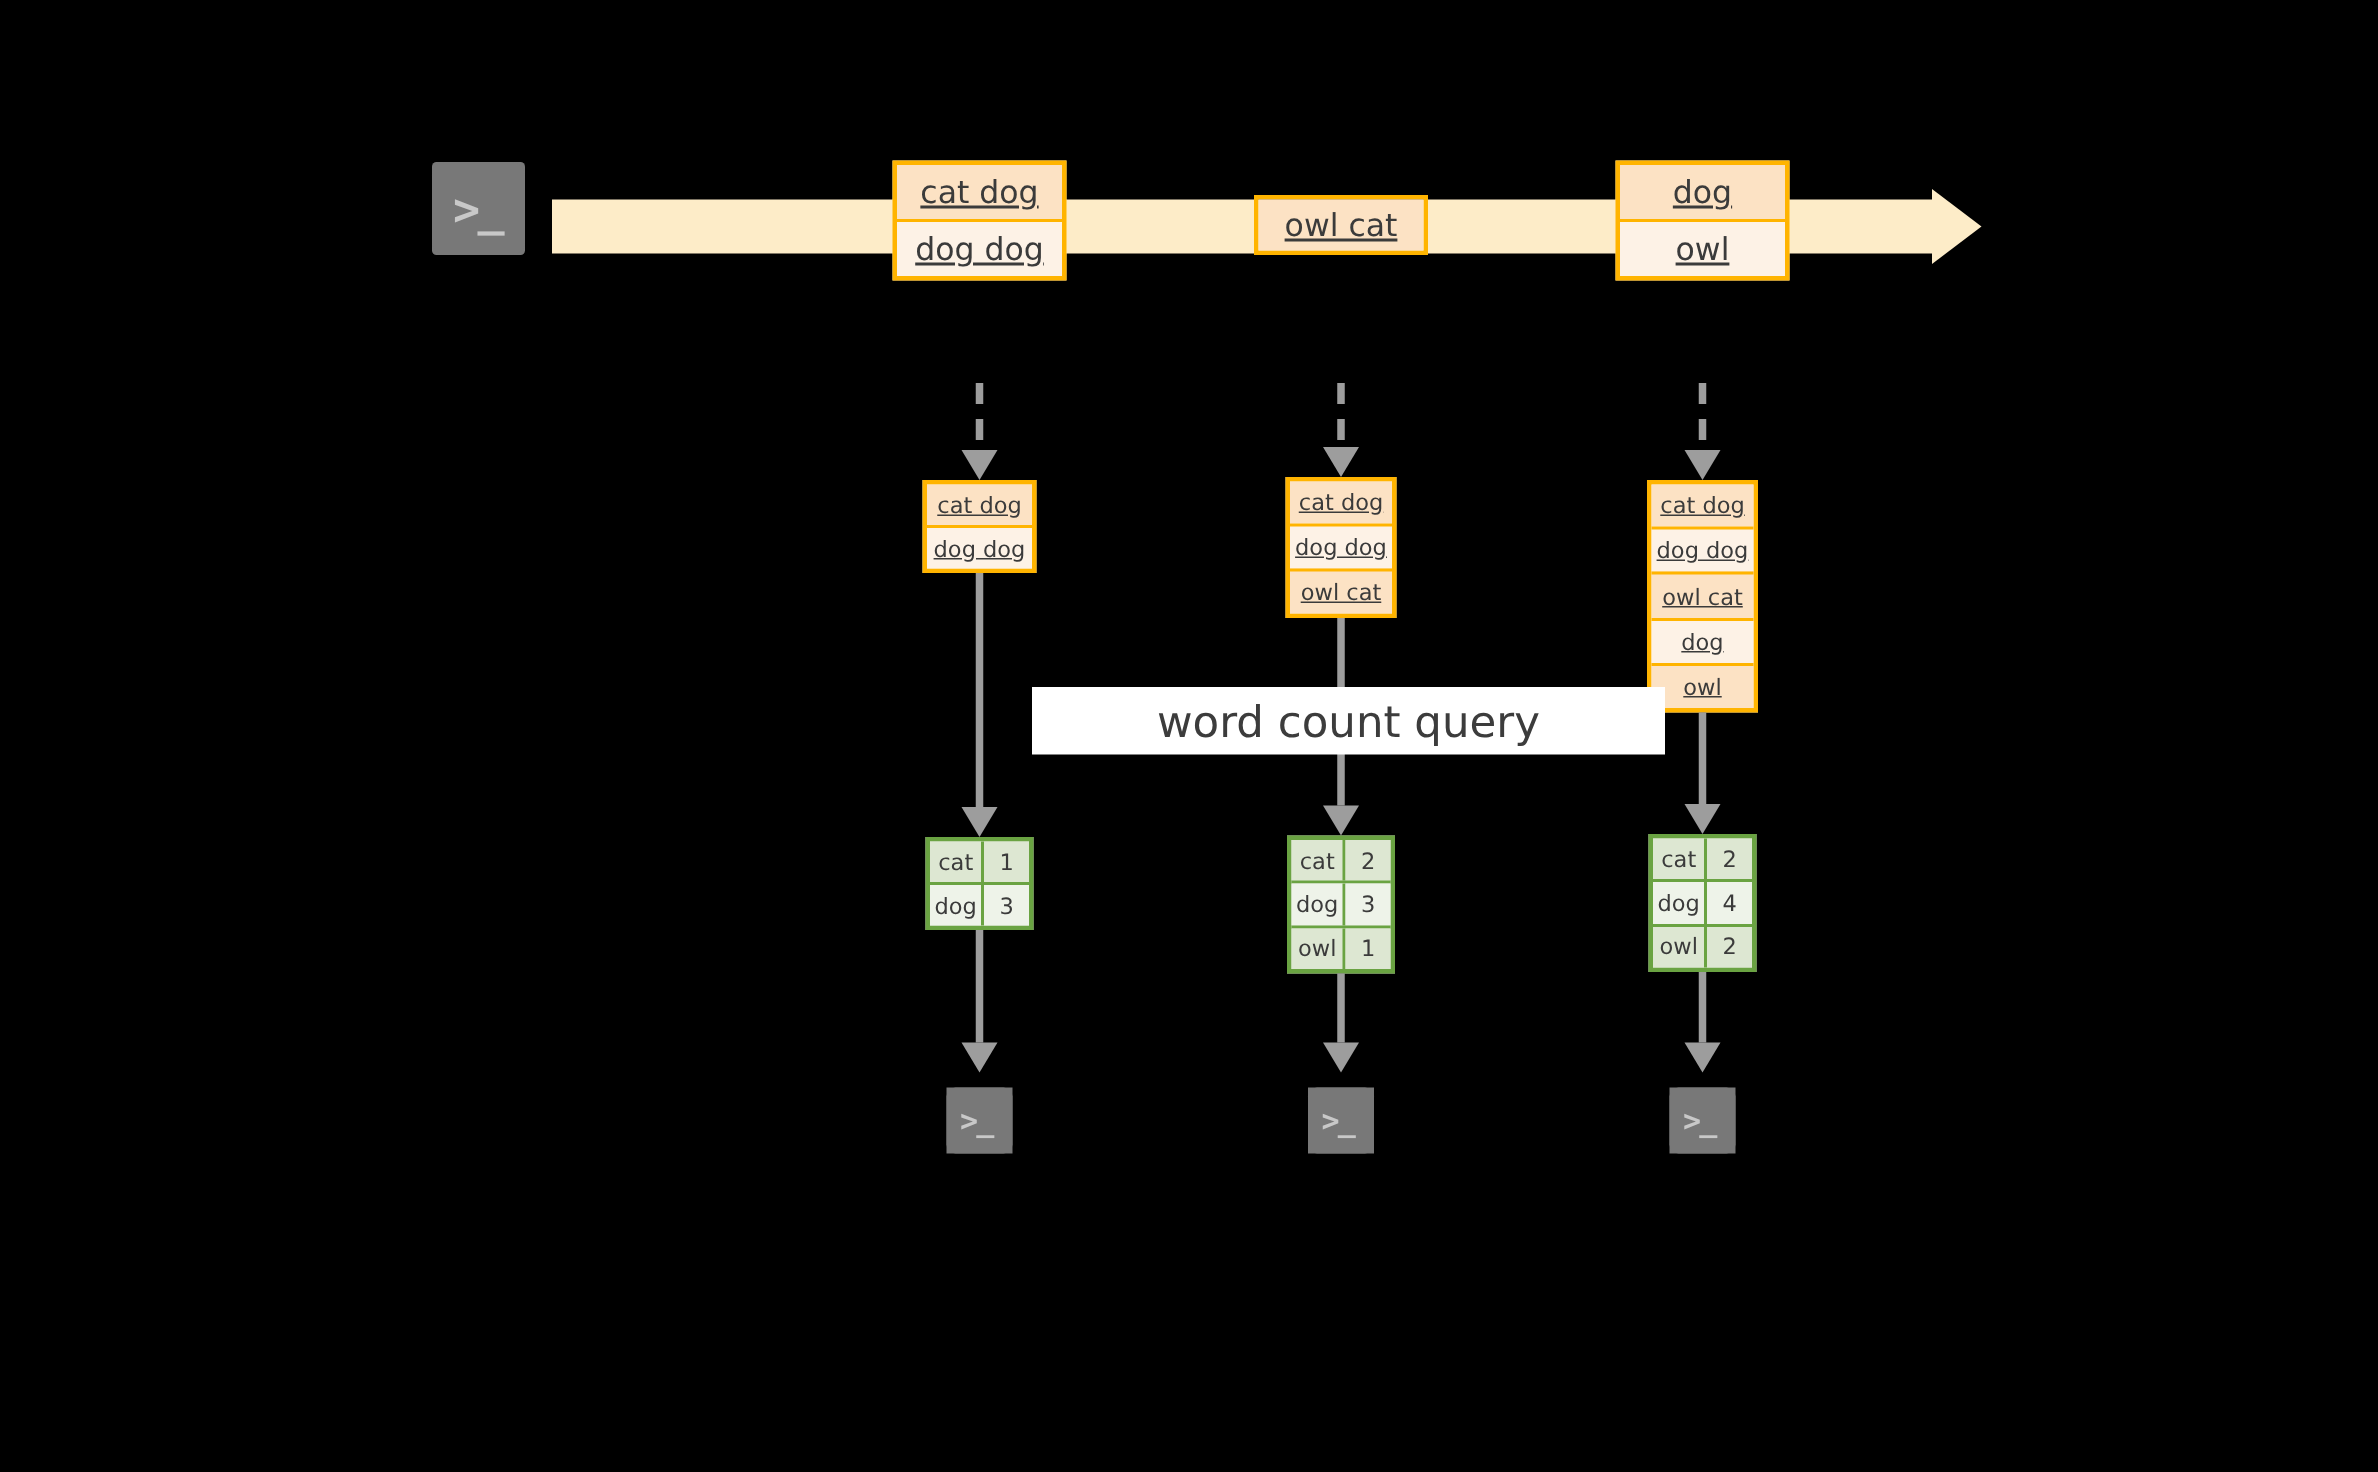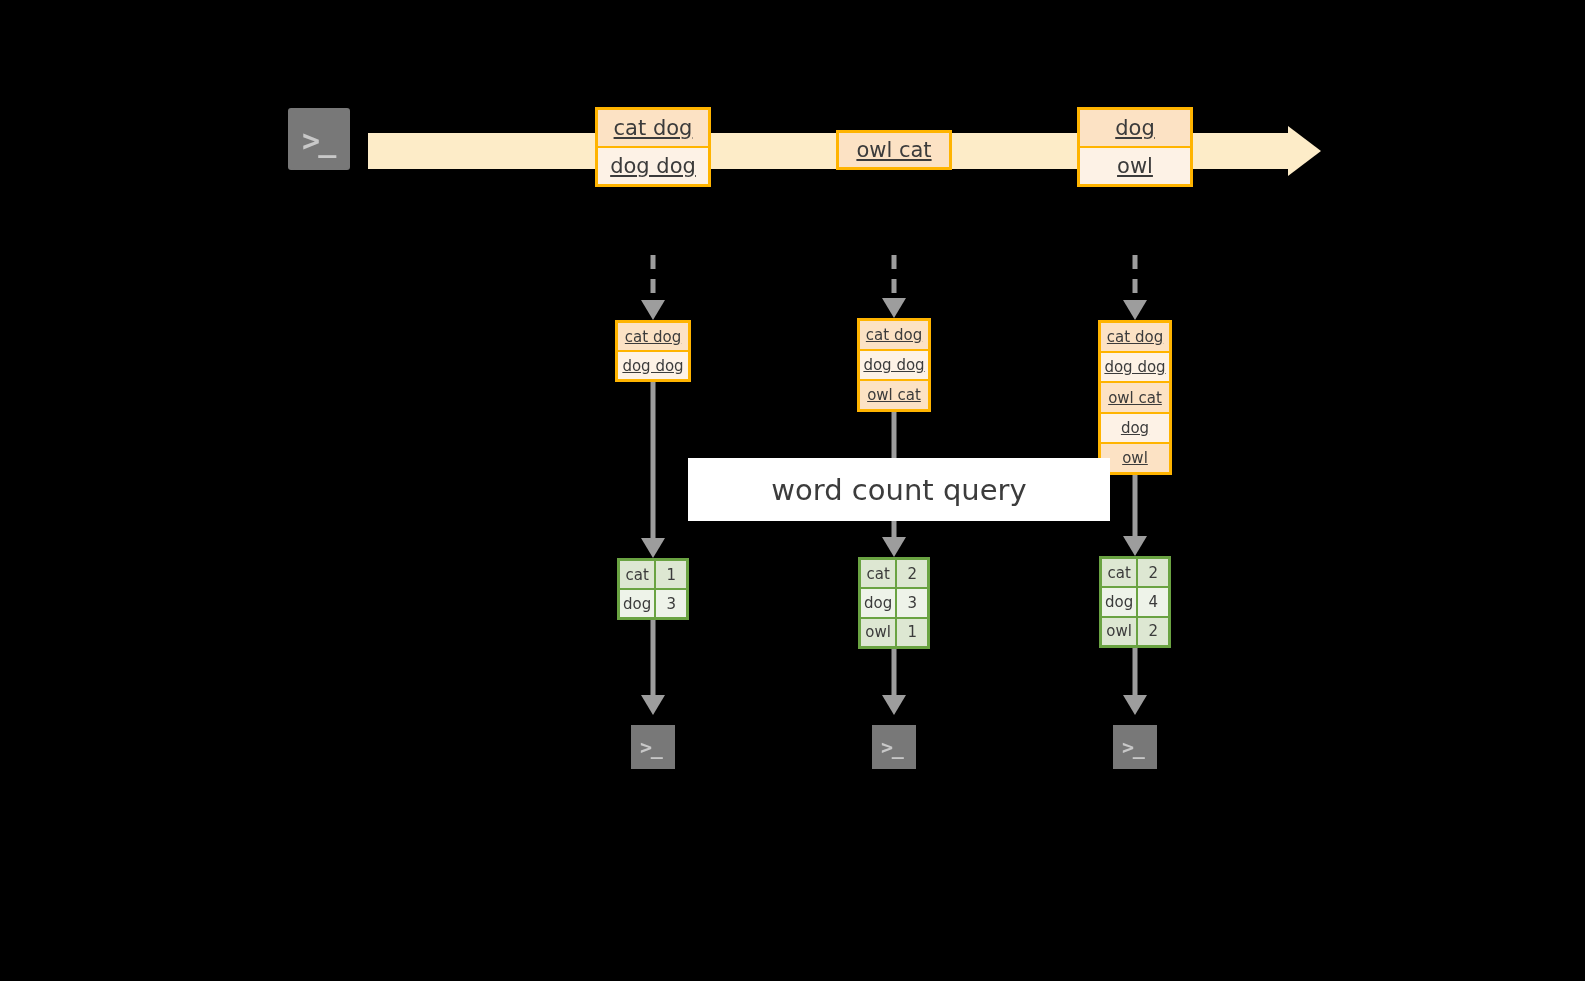--- a/index.html
+++ b/index.html
@@ -304,17 +304,17 @@
     <div class="shaft" style="top:0; height:47px;"></div>
     <div class="head" style="top:47px;"></div>
   </div>
 
   <div class="terminal" style="left:1103px; top:715px; width:64px; height:64px; border-radius:9px;">
     <div class="hatch" style="border-radius:14px;"></div>
     <div class="inner" style="border-radius:6px;"></div>
     <div class="prompt" style="left:9px; top:12px; font-size:20px;">&gt;_</div>
   </div>
 
-  <div class="banner" style="left:688px; top:458px; width:422px; height:63px; font-size:29px;">
+  <div class="banner" style="left:688px; top:458px; width:422px; height:45px; font-size:29px;">
     <span>word count query</span>
   </div>
 
 </div>
 
 </body></html>

